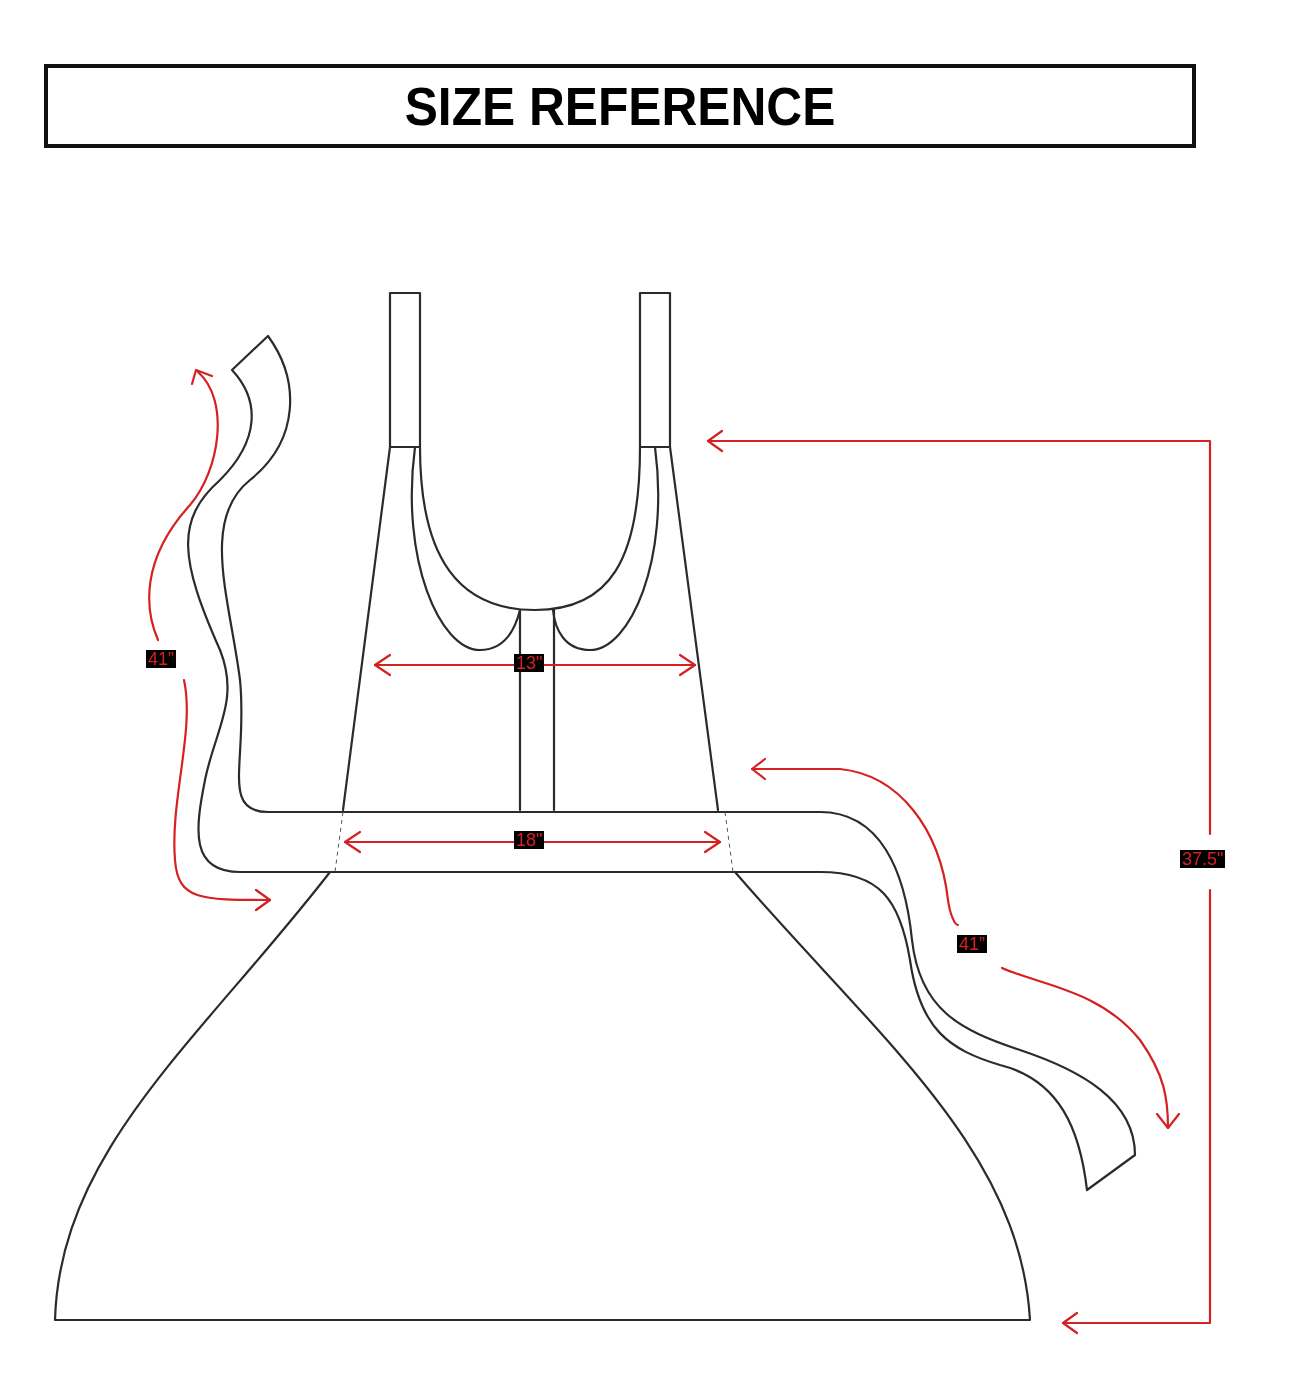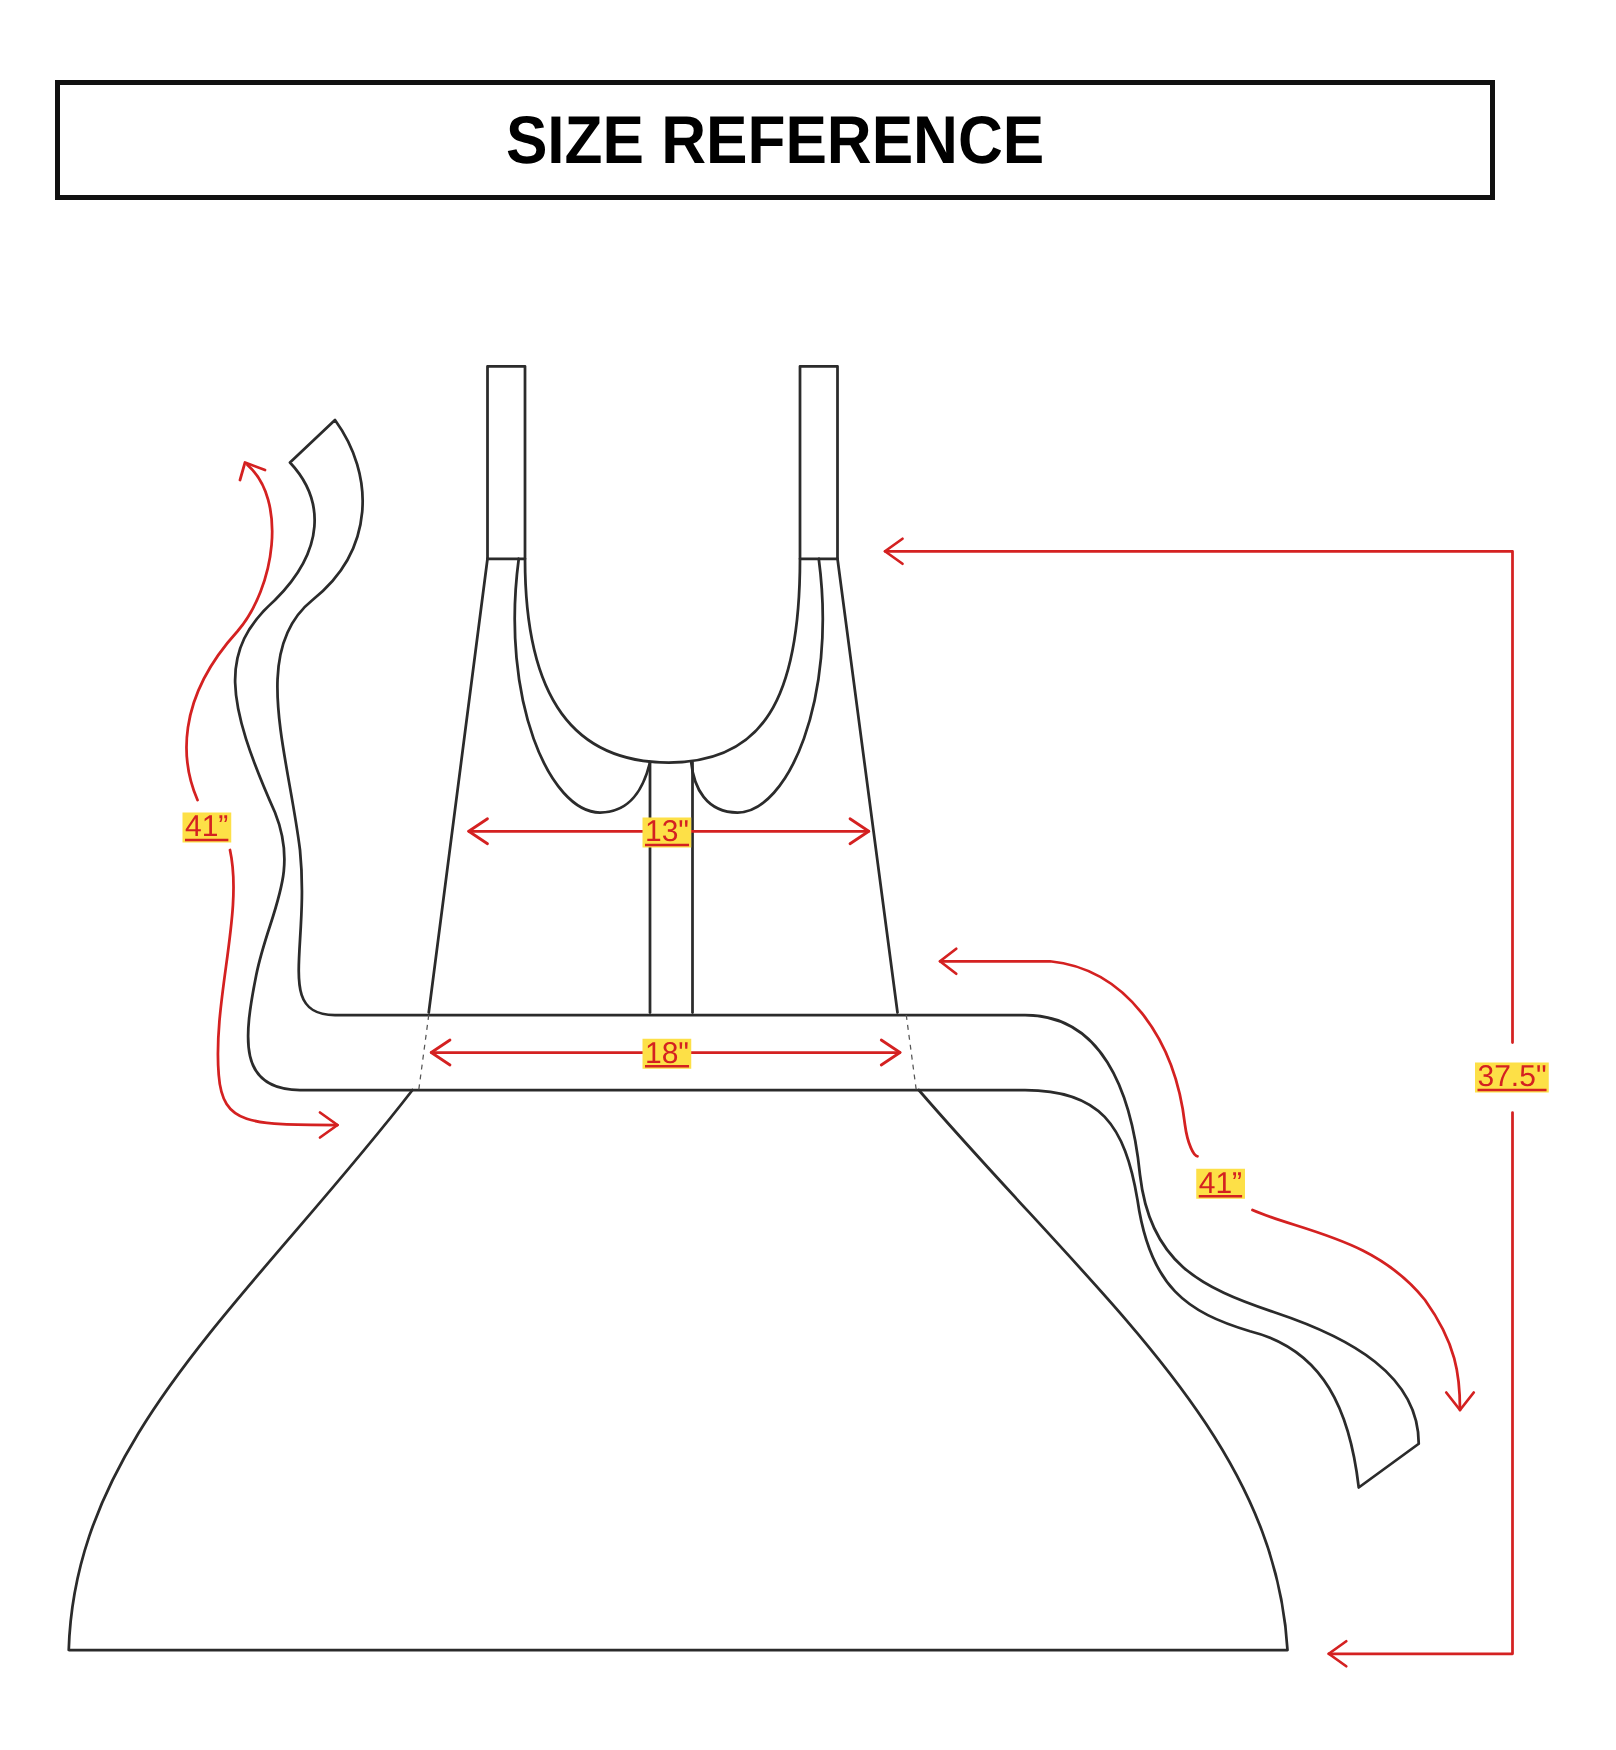--- a/index.html
+++ b/index.html
@@ -12,21 +12,21 @@
       height: 1400px;
       position: relative;
       overflow: hidden;
       font-family: "Liberation Sans", sans-serif;
     }
     .title-box {
       position: absolute;
       left: 44px;
       top: 64px;
       width: 1152px;
-      height: 96px;
+      height: 84px;
       border: 4px solid #111111;
       box-sizing: border-box;
       display: flex;
       align-items: center;
       justify-content: center;
     }
     .title-text {
       font-family: "Liberation Sans", sans-serif;
       font-weight: bold;
       font-size: 54px;
@@ -57,27 +57,26 @@
     .dim {
       fill: none;
       stroke: #d42121;
       stroke-width: 2.2;
       stroke-linecap: round;
       stroke-linejoin: round;
     }
     .dim-label {
       position: absolute;
       font-family: "Liberation Sans", sans-serif;
-      font-size: 24px;
+      font-size: 18px;
       color: #d42121;
-      background: #fde047;
+      background: #000000;
       line-height: 1;
       white-space: nowrap;
       padding: 0 2px;
-      text-decoration: underline;
     }
   </style>
 </head>
 <body>
 
 <div class="title-box">
   <span class="title-text">SIZE REFERENCE</span>
 </div>
 
 <svg class="diagram" viewBox="0 0 1293 1400" xmlns="http://www.w3.org/2000/svg">

